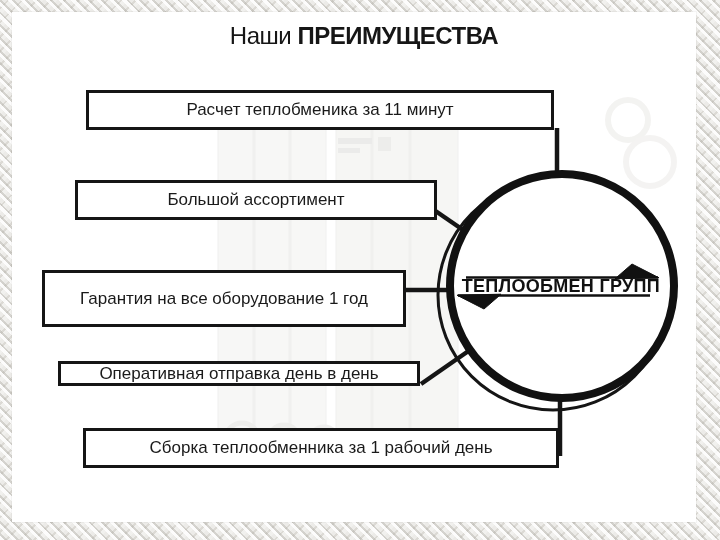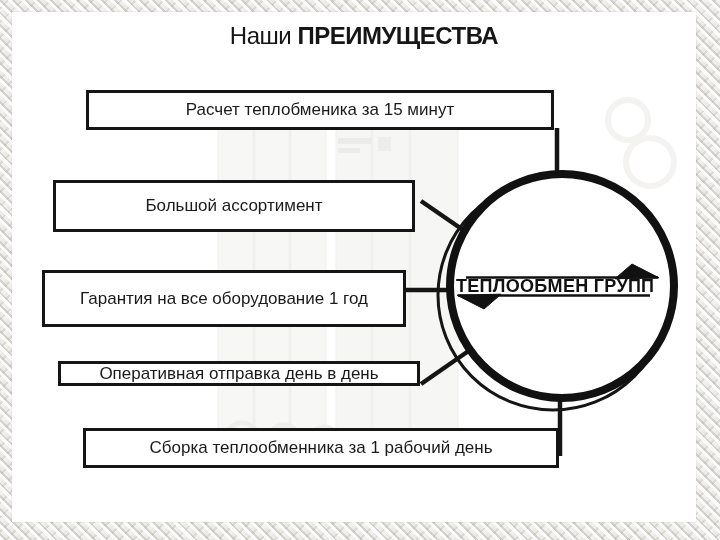--- a/index.html
+++ b/index.html
@@ -30,27 +30,27 @@
   .adv-box{
     position:absolute;
     box-sizing:border-box;
     background:#ffffff;
     border:3px solid #151515;
     display:flex;align-items:center;justify-content:center;
     font-size:17px;color:#1a1a1a;font-weight:400;
     white-space:nowrap;
   }
   .box-1{left:86px;top:90px;width:468px;height:40px;}
-  .box-2{left:53px;top:180px;width:362px;height:52px;}
+  .box-2{left:75px;top:180px;width:362px;height:40px;}
   .box-3{left:42px;top:270px;width:364px;height:57px;}
   .box-4{left:58px;top:361px;width:362px;height:25px;}
   .box-5{left:83px;top:428px;width:476px;height:40px;}
   .logo-text{
     position:absolute;left:456px;top:278px;width:204px;height:17px;
-    line-height:17px;text-align:left;
+    line-height:17px;text-align:right;
     font-size:18px;font-weight:700;letter-spacing:0.3px;color:#111;
     white-space:nowrap;
   }
   .watermark{
     position:absolute;left:604px;top:494px;width:116px;height:42px;
   }
   .watermark .wm-text{
     position:absolute;left:42px;top:1px;
     font-size:31px;font-weight:700;letter-spacing:-1px;
     color:#e2e1dc;
@@ -103,21 +103,21 @@
       <polygon points="615,278.8 632,264 659,277.8" stroke-width="1"></polygon>
       <line x1="458" y1="295.5" x2="650" y2="295.5" stroke-width="2.6"></line>
       <polygon points="501,294.2 484,309 457,295.2" stroke-width="1"></polygon>
     </g>
   </svg>
 
   <div class="title"><span class="plain">Наши</span><span> </span><span class="strong">ПРЕИМУЩЕСТВА</span>
   </div>
 
   <div class="adv-box box-1">
-    <span>Расчет теплобменика за 15 минут</span>
+    <span>Расчет теплобменика за 11 минут</span>
   </div>
   <div class="adv-box box-2">
     <span>Большой ассортимент</span>
   </div>
   <div class="adv-box box-3">
     <span>Гарантия на все оборудование 1 год</span>
   </div>
   <div class="adv-box box-4">
     <span>Оперативная отправка день в день</span>
   </div>

